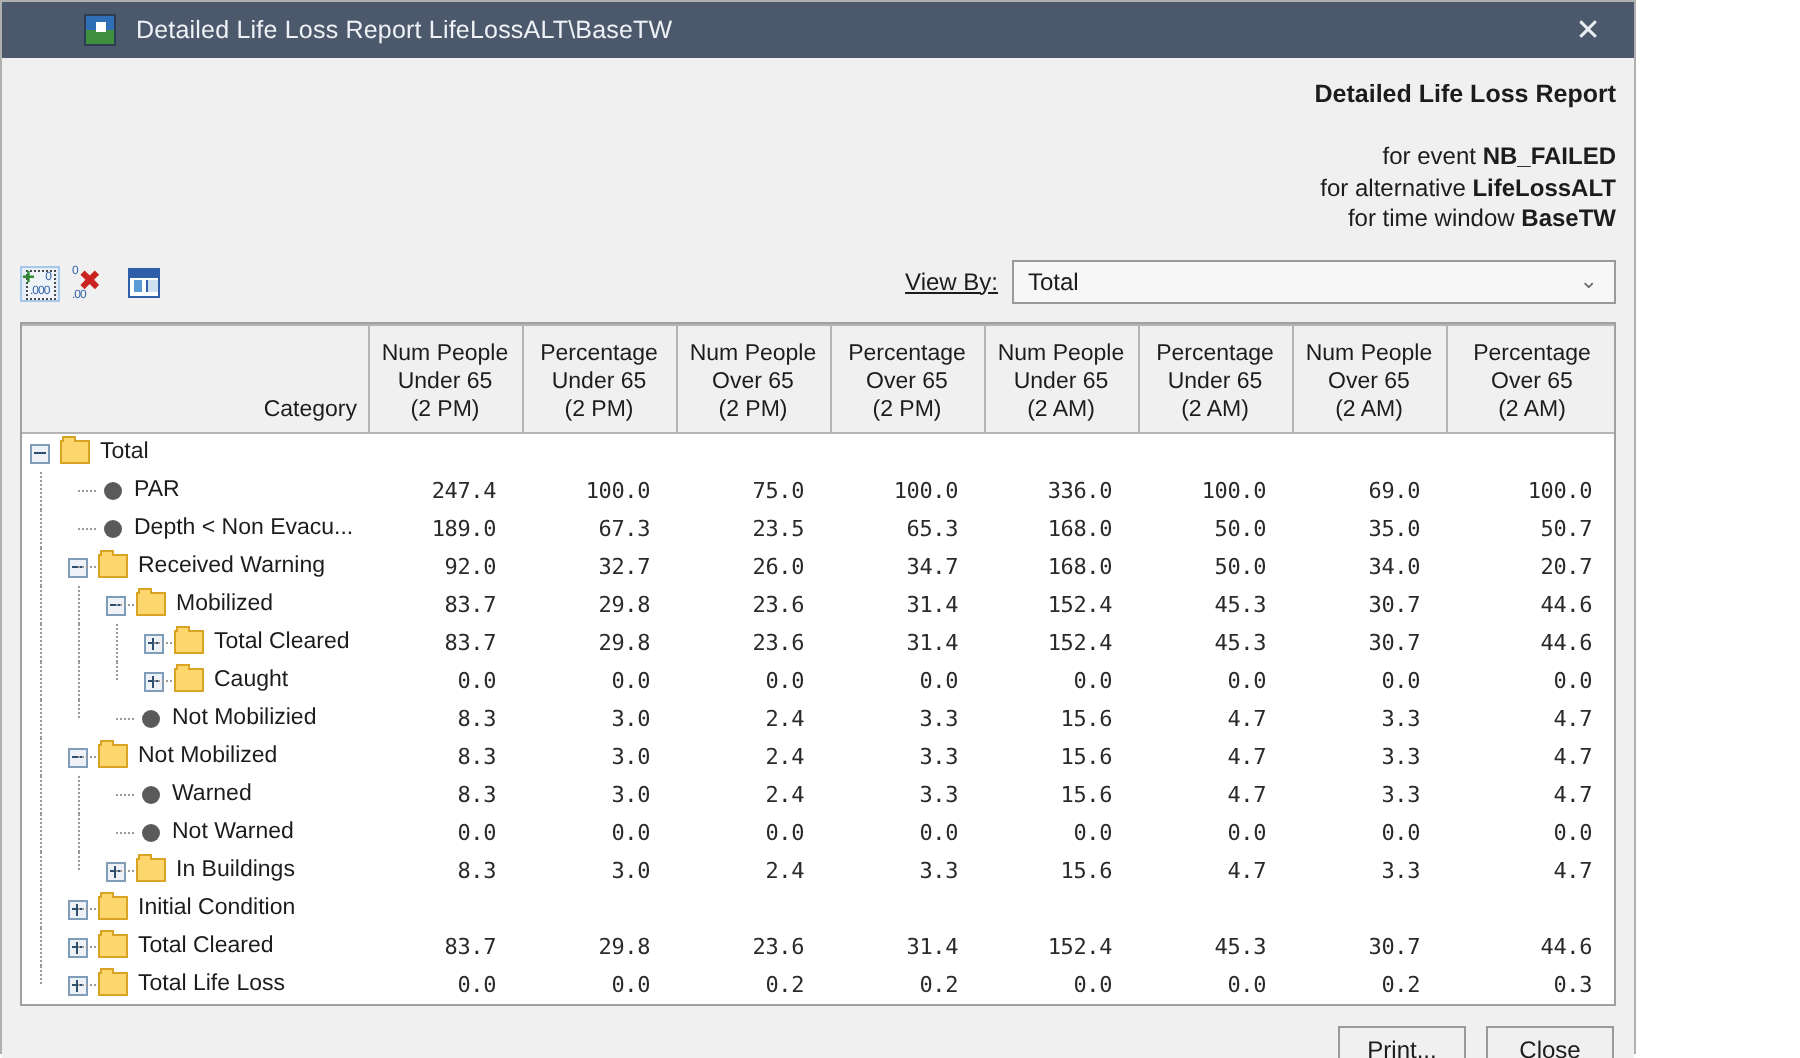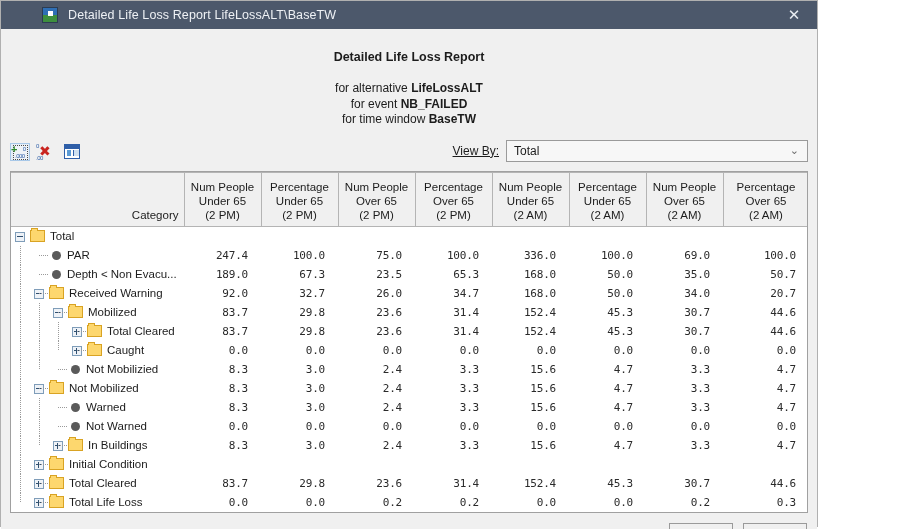--- a/index.html
+++ b/index.html
@@ -60,22 +60,22 @@
   
   #content {
     flex: 1 1 auto;
     background: #f0f0f0;
     display: flex;
     flex-direction: column;
     padding: 0 9px;
     box-sizing: border-box;
   }
   #report-head {
-    text-align: center;
-    padding-top: 21px;
+    text-align: right;
+    padding-top: 11px;
     flex: 0 0 auto;
   }
   #report-title {
     font-size: 12.5px;
     font-weight: bold;
     color: #1c1c1c;
   }
   #report-sub { margin-top: 17px; }
   #report-sub div {
     font-size: 12px;
@@ -269,24 +269,24 @@
     <div id="title-text">Detailed Life Loss Report LifeLossALT\BaseTW</div>
     <div id="close-x">✕</div>
   </div>
 
   <div id="content">
 
     <div id="report-head">
       <div id="report-title">Detailed Life Loss Report</div>
       <div id="report-sub">
         <div>
-          <span>for alternative </span><b>LifeLossALT</b>
+          <span>for event </span><b>NB_FAILED</b>
         </div>
         <div>
-          <span>for event </span><b>NB_FAILED</b>
+          <span>for alternative </span><b>LifeLossALT</b>
         </div>
         <div>
           <span>for time window </span><b>BaseTW</b>
         </div>
       </div>
     </div>
 
     <div id="toolbar">
       <div class="tbtn sel">
         <div class="ic-grid">

